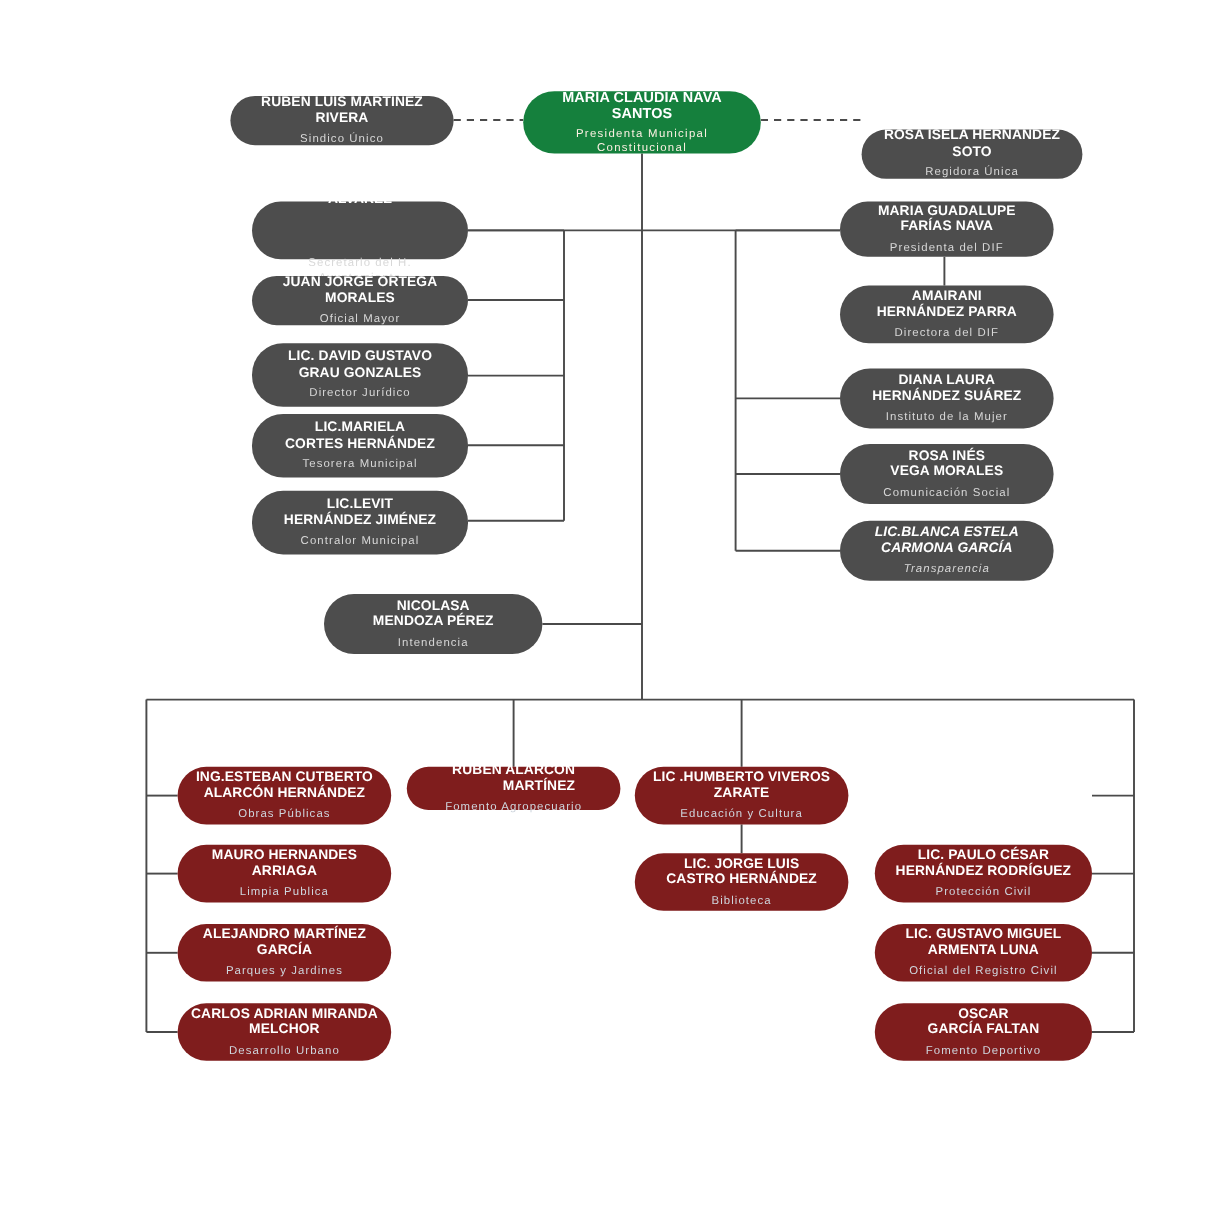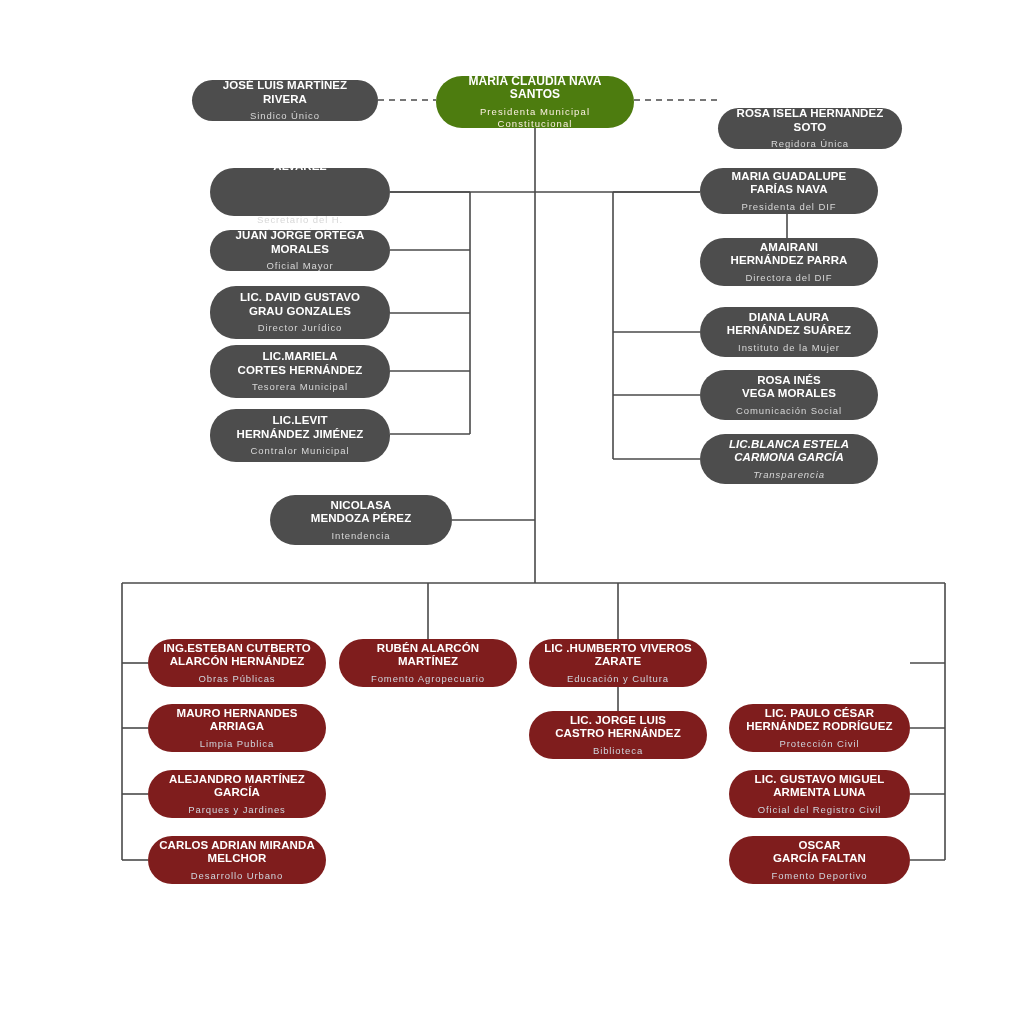--- a/index.html
+++ b/index.html
@@ -51,21 +51,21 @@
     font-size: 9.5px;
     line-height: 12px;
     letter-spacing: 0.9px;
     color: #d8d8d8;
     margin-top: 4px;
     white-space: pre-line;
   }
   .gray  { background: #4d4d4d; }
   .navy  { background: #7f1d1d; }
   .navy .rl { color: #cfd6de; }
-  .orange { background: #4d7c0f; }
+  .orange { background: #15803d; }
   .orange .nm { font-size: 12px; }
   .orange .rl { color: #fdf0e3; letter-spacing: 1.1px; }
 </style>
 </head>
 <body>
 
 <div id="chart">
 
   <svg id="lines" viewBox="0 0 1024 1024" width="1024" height="1024">
     <g stroke="#4a4a4a" stroke-width="1.6" fill="none">
@@ -113,21 +113,21 @@
 
       <line x1="428" y1="583" x2="428" y2="639"></line>
       <line x1="618" y1="583" x2="618" y2="639"></line>
 
       <line x1="618" y1="687" x2="618" y2="711"></line>
 
     </g>
   </svg>
 
   <div class="node gray" style="left:192px; top:80px; width:186px; height:41px;">
-    <div class="nm">JOSÉ LUIS MARTÍNEZ RIVERA</div>
+    <div class="nm">RUBÉN LUIS MARTÍNEZ RIVERA</div>
     <div class="rl">Sindico Único</div>
   </div>
 
   <div class="node orange" style="left:436px; top:76px; width:198px; height:52px;">
     <div class="nm">MARIA CLAUDIA NAVA SANTOS</div>
     <div class="rl">Presidenta Municipal
 Constitucional</div>
   </div>
 
   <div class="node gray" style="left:718px; top:80px; width:184px; height:41px;margin-top:28px;">
@@ -206,21 +206,21 @@
     <div class="nm">ALEJANDRO MARTÍNEZ
 GARCÍA</div>
     <div class="rl">Parques y Jardines</div>
   </div>
   <div class="node navy" style="left:148px; top:836px; width:178px; height:48px;">
     <div class="nm">CARLOS ADRIAN MIRANDA
 MELCHOR</div>
     <div class="rl">Desarrollo Urbano</div>
   </div>
 
-  <div class="node navy" style="left:339px; top:639px; width:178px; height:48px;">
+  <div class="node navy" style="left:339px; top:639px; width:178px; height:36px;text-align:right;">
     <div class="nm">RUBÉN ALARCÓN
 MARTÍNEZ</div>
     <div class="rl">Fomento Agropecuario</div>
   </div>
 
   <div class="node navy" style="left:529px; top:639px; width:178px; height:48px;">
     <div class="nm">LIC .HUMBERTO VIVEROS
 ZARATE</div>
     <div class="rl">Educación y Cultura</div>
   </div>

